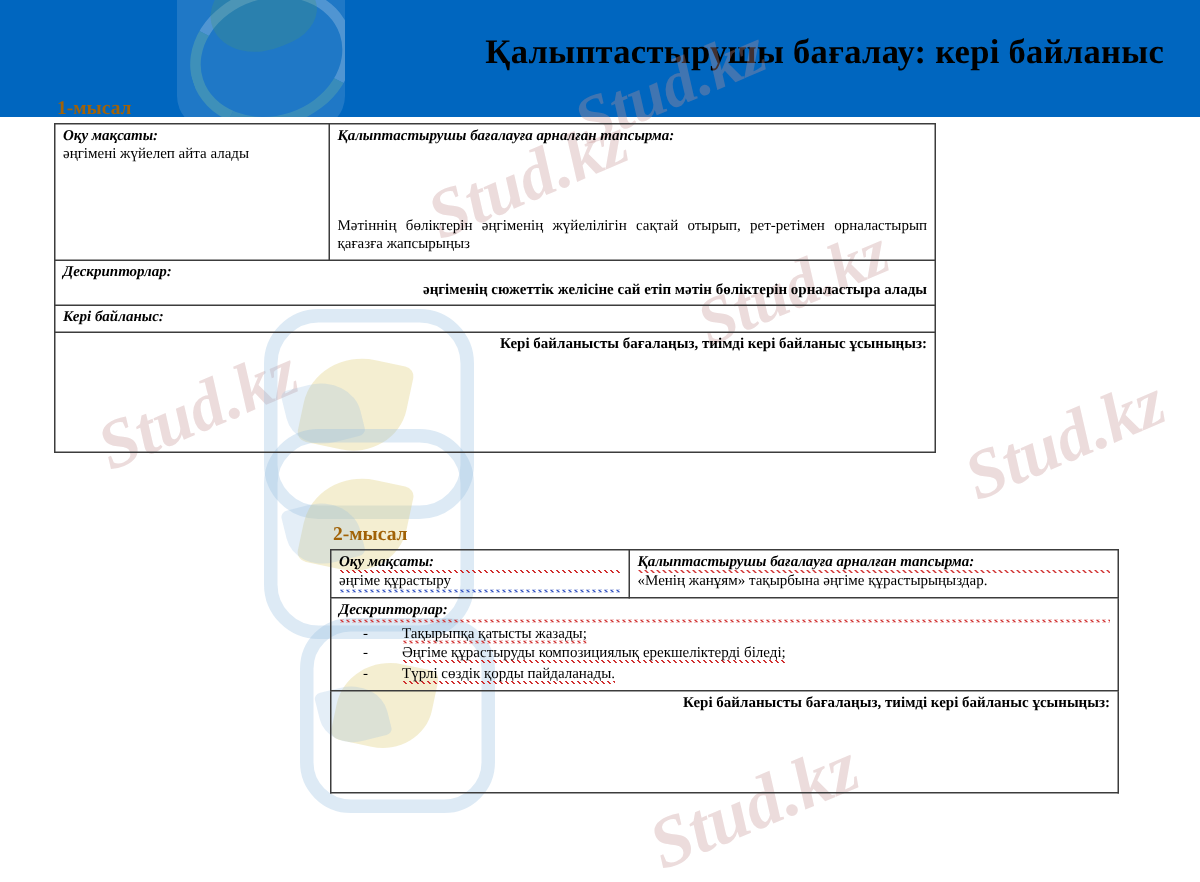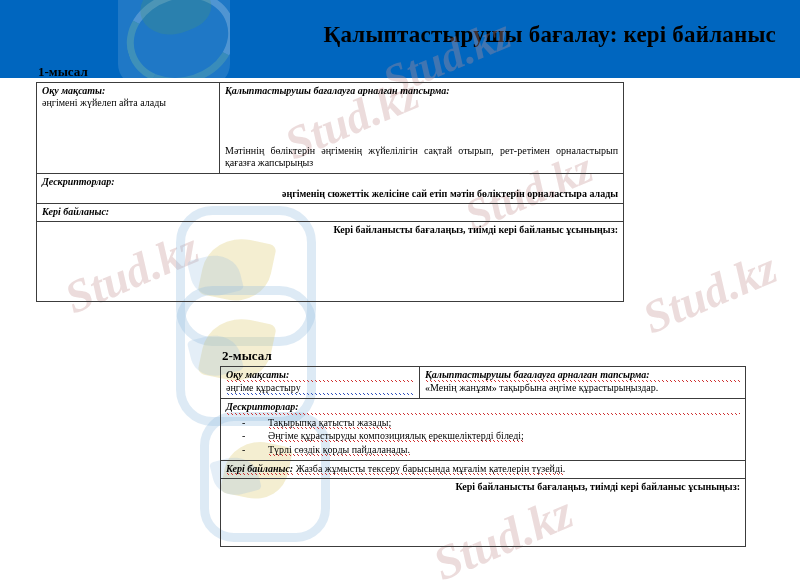--- a/index.html
+++ b/index.html
@@ -117,21 +117,21 @@
   }
 
   
   .example-block {
     position: absolute;
   }
   .example-caption {
     font-family: "Liberation Serif", serif;
     font-weight: bold;
     font-size: 13px;
-    color: #000000;
+    color: #a16207;
     margin-bottom: 2px;
     padding-left: 2px;
   }
   table.doc-table {
     border-collapse: collapse;
     background: transparent;
     table-layout: fixed;
   }
   table.doc-table td {
     border: 1.3px solid #3c3c3c;
@@ -300,25 +300,19 @@
           </li>
           <li>
             <span class="dash-mark">-</span>
             <span class="sp-err">Түрлі сөздік қорды пайдаланады.</span>
           </li>
         </ul>
       </td>
     </tr>
     <tr>
       <td colspan="2">
-        <span class="lbl-italic-bold-u sp-err">Кері байланыс:</span>
-        <span class="sp-err">Жазба жұмысты тексеру барысында мұғалім қателерін түзейді.</span>
-      </td>
-    </tr>
-    <tr>
-      <td colspan="2">
         <div class="bold">Кері байланысты бағалаңыз, тиімді кері байланыс ұсыныңыз:</div>
         <div class="empty-answer-2"></div>
       </td>
     </tr>
   </tbody>
     </table>
 </div>
 
 </body></html>

